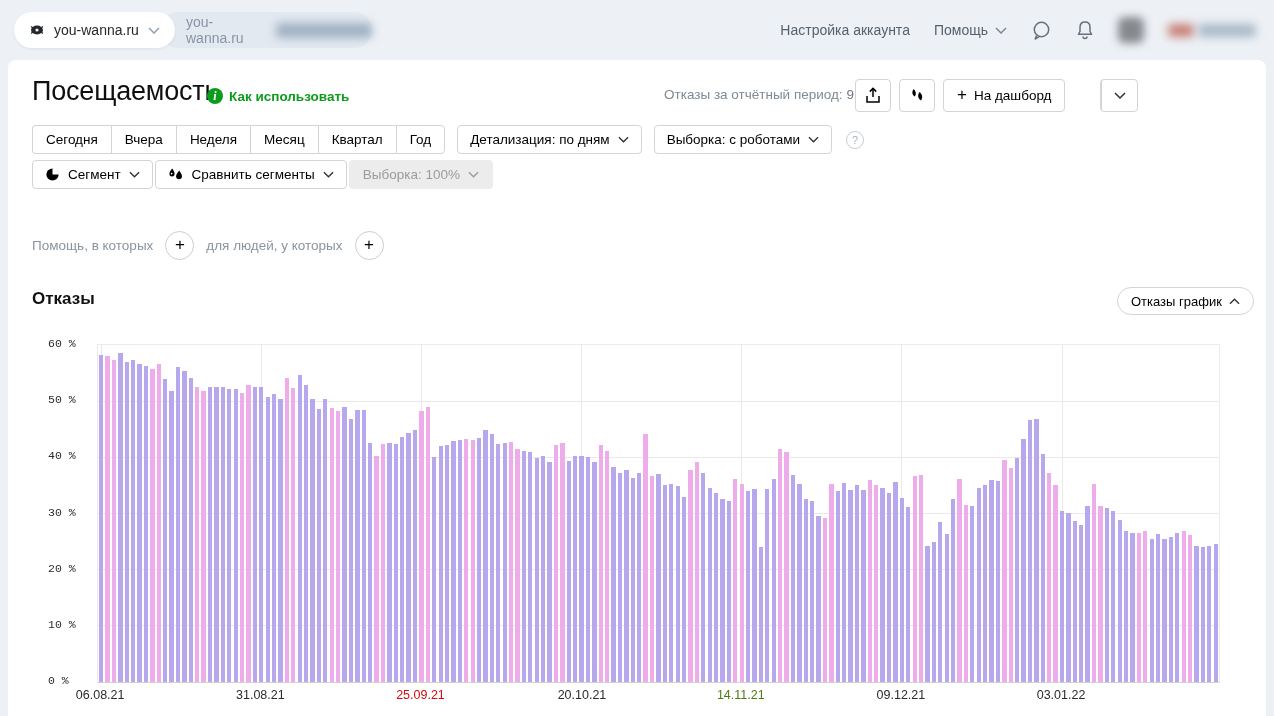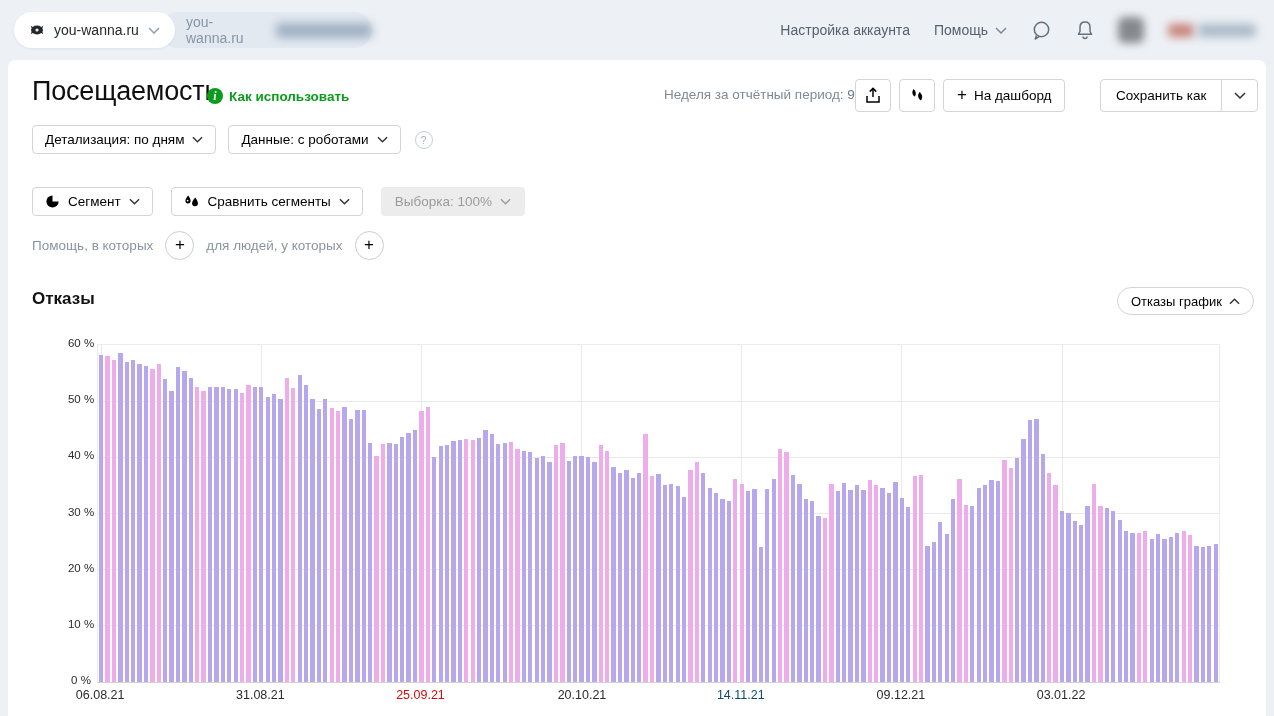--- a/index.html
+++ b/index.html
@@ -55,21 +55,21 @@
             font-size:17px;line-height:25px;text-align:center;cursor:pointer;}
   
   .chart-title{position:absolute;left:32px;top:289px;font-size:17px;font-weight:700;color:#111;}
   .hidebtn{position:absolute;left:1117px;top:287px;height:28px;border-radius:14px;padding:0 13px;gap:7px;font-size:13px;}
   
   #plot{position:absolute;left:97px;top:344px;width:1121px;height:337px;
         border:1px solid #ebebeb;border-bottom:1px solid #d2d2d2;box-sizing:content-box;}
   .hgrid{position:absolute;left:0;width:100%;height:1px;background:#e9e9e9;}
   .vgrid{position:absolute;top:0;width:1px;height:100%;background:#e9e9e9;}
   .bar{position:absolute;bottom:0;}
-  .ylab{position:absolute;left:56px;width:50px;text-align:center;font-size:11.5px;color:#2b2b2b;}
+  .ylab{position:absolute;left:48px;width:50px;text-align:left;font-size:11.5px;color:#2b2b2b;font-family:Liberation Mono, monospace;}
   .xlab{position:absolute;width:70px;text-align:center;font-size:12.5px;color:#2b2b2b;top:688px;}
   svg{display:block;}
 </style>
 </head>
 <body>
 
 <div class="stage">
 
   <div class="tab2">
     <span class="label">you-wanna.ru</span>
@@ -122,21 +122,21 @@
   <div class="card"></div>
 
   <div class="page-title">Посещаемость</div>
 
   <div class="howto">
     <span class="infoicon">i</span>
     <span class="txt">Как использовать</span>
   </div>
 
   <div class="visits">
-    <span>Неделя за отчётный период:</span>
+    <span>Отказы за отчётный период:</span>
     <b>9 637</b>
   </div>
 
   <div class="btn iconbtn" style="left:855px;">
     <svg width="16" height="17" viewBox="0 0 16 17">
       <path d="M8 1.5 L8 10" stroke="#000" stroke-width="1.5" fill="none"></path>
       <path d="M4.8 4.6 L8 1.4 L11.2 4.6" stroke="#000" stroke-width="1.5" fill="none"></path>
       <path d="M2 9 L2 15 L14 15 L14 9" stroke="#000" stroke-width="1.5" fill="none"></path>
     </svg>
   </div>
@@ -147,45 +147,52 @@
       <path d="M10.6 4 C13.4 6.4 14 9.6 12 12.4 C9.2 11 8 7.4 10.6 4 Z" fill="#000"></path>
     </svg>
   </div>
 
   <div class="btn txtbtn" style="left:943px;">
     <span style="font-size:17px;font-weight:400;margin-top:-2px;">+</span>
     <span>На дашборд</span>
   </div>
 
   <div class="btn splitbtn" style="left:1100px;">
-    <span class="main">Сохранить как</span>
     <span class="chev">
       <svg width="12" height="7" viewBox="0 0 12 7">
           <polyline points="1,1 6,6 11,1" fill="none" stroke="#333" stroke-width="1.5"></polyline>
         </svg>
     </span>
   </div>
 
   <div class="frow" style="top:125px;">
+    <div class="seg">
+      <div class="btn">Сегодня</div>
+      <div class="btn">Вчера</div>
+      <div class="btn">Неделя</div>
+      <div class="btn">Месяц</div>
+      <div class="btn">Квартал</div>
+      <div class="btn">Год</div>
+    </div>
     <div class="btn fbtn">
       <span>Детализация: по дням</span>
       <svg width="11" height="7" viewBox="0 0 12 7">
           <polyline points="1,1 6,6 11,1" fill="none" stroke="#333" stroke-width="1.5"></polyline>
         </svg>
     </div>
     <div class="btn fbtn">
-      <span>Данные: с роботами</span>
+      <span>Выборка: с роботами</span>
       <svg width="11" height="7" viewBox="0 0 12 7">
           <polyline points="1,1 6,6 11,1" fill="none" stroke="#333" stroke-width="1.5"></polyline>
         </svg>
     </div>
     <div class="qmark">?</div>
   </div>
 
-  <div class="frow" style="top:187px;gap:18px;justify-content:center;">
+  <div class="frow" style="top:160px;gap:2px;justify-content:center;">
     <div class="btn fbtn">
       <svg width="15" height="15" viewBox="0 0 16 16">
         <circle cx="8" cy="8" r="6.5" fill="#000"></circle>
         <path d="M8 8 L15 8 A7 7 0 0 0 8 1 Z" fill="#fff"></path>
       </svg>
       <span>Сегмент</span>
       <svg width="11" height="7" viewBox="0 0 12 7">
           <polyline points="1,1 6,6 11,1" fill="none" stroke="#333" stroke-width="1.5"></polyline>
         </svg>
     </div>
@@ -419,18 +426,18 @@
       <div class="bar" style="background: rgb(183, 168, 238); left: 1096.38px; width: 4.3px; height: 135.923px;"></div>
       <div class="bar" style="background: rgb(183, 168, 238); left: 1102.78px; width: 4.3px; height: 134.8px;"></div>
       <div class="bar" style="background: rgb(183, 168, 238); left: 1109.19px; width: 4.3px; height: 135.923px;"></div>
       <div class="bar" style="background: rgb(183, 168, 238); left: 1115.59px; width: 4.3px; height: 137.608px;"></div>
     </div>
   <div id="xlabels">
       <div class="xlab" style="position: absolute; left: 65.2029px;">06.08.21</div>
       <div class="xlab" style="position: absolute; left: 225.346px;">31.08.21</div>
       <div class="xlab" style="position: absolute; left: 385.489px; color: rgb(214, 11, 11);">25.09.21</div>
       <div class="xlab" style="position: absolute; left: 547px;">20.10.21</div>
-      <div class="xlab" style="position: absolute; left: 705.774px; color: #0c4a6e;">14.11.21</div>
+      <div class="xlab" style="position: absolute; left: 705.774px; color: #4d7c0f;">14.11.21</div>
       <div class="xlab" style="position: absolute; left: 865.917px;">09.12.21</div>
       <div class="xlab" style="position: absolute; left: 1026.06px;">03.01.22</div>
     </div>
 
 </div>
 
 </body></html>

